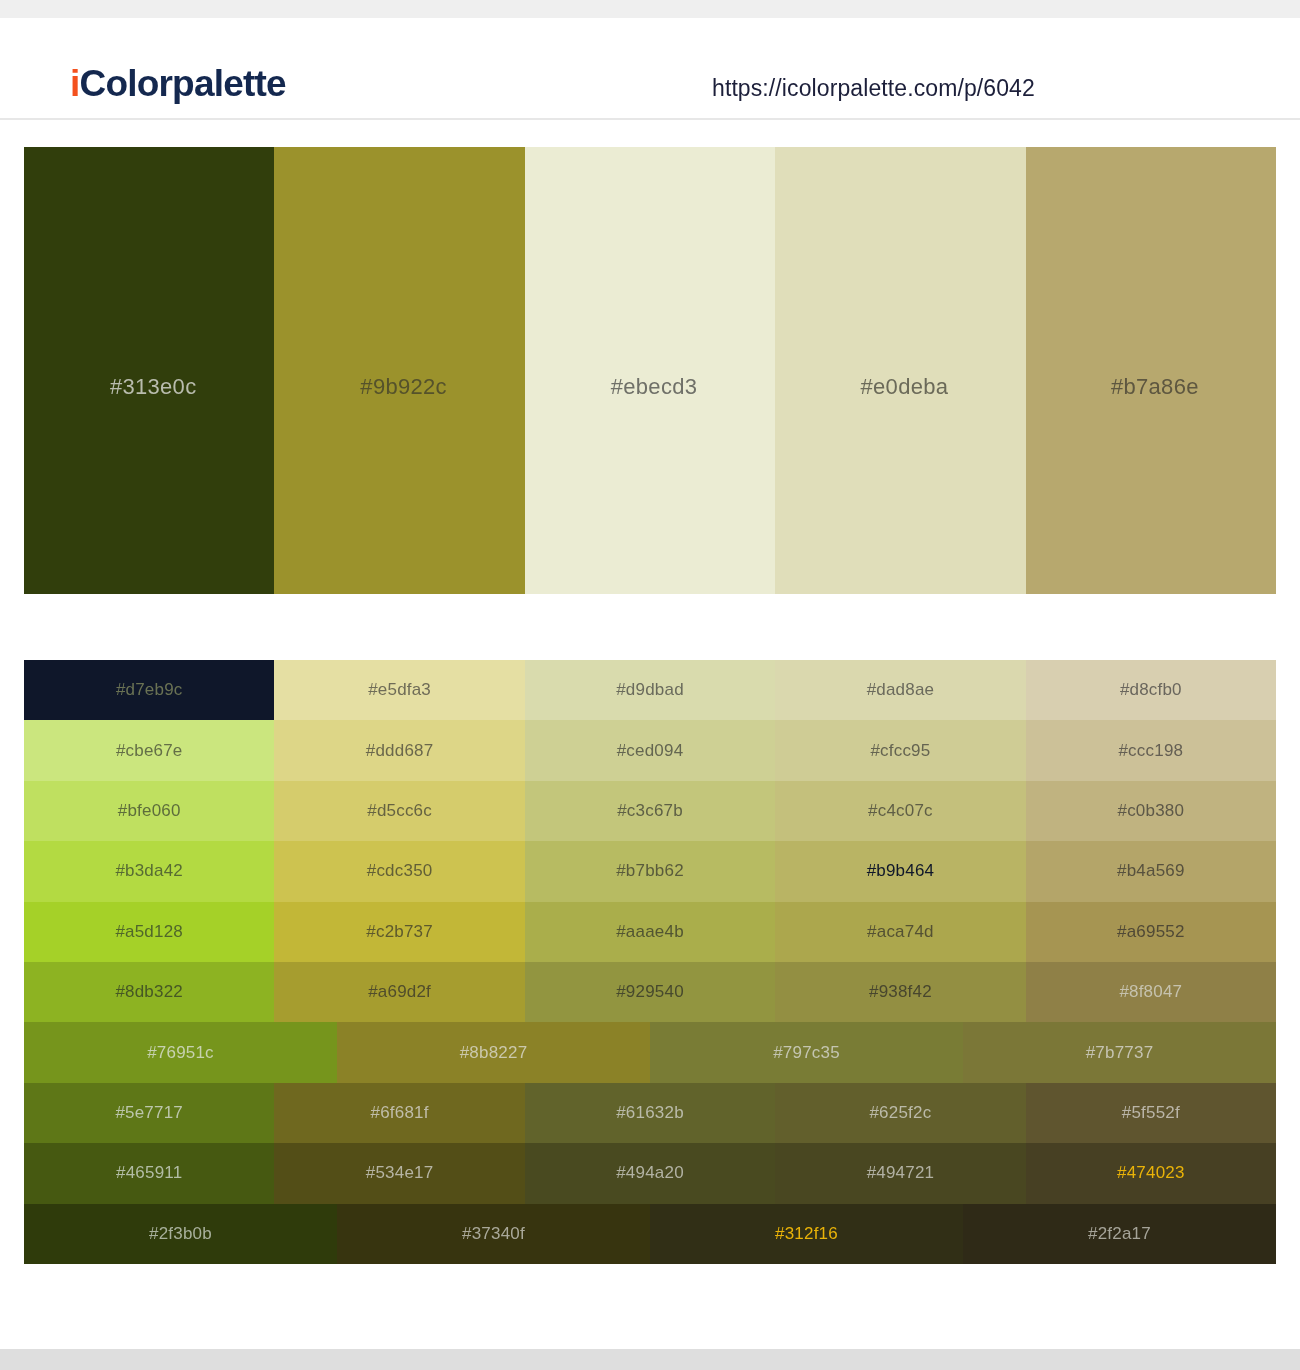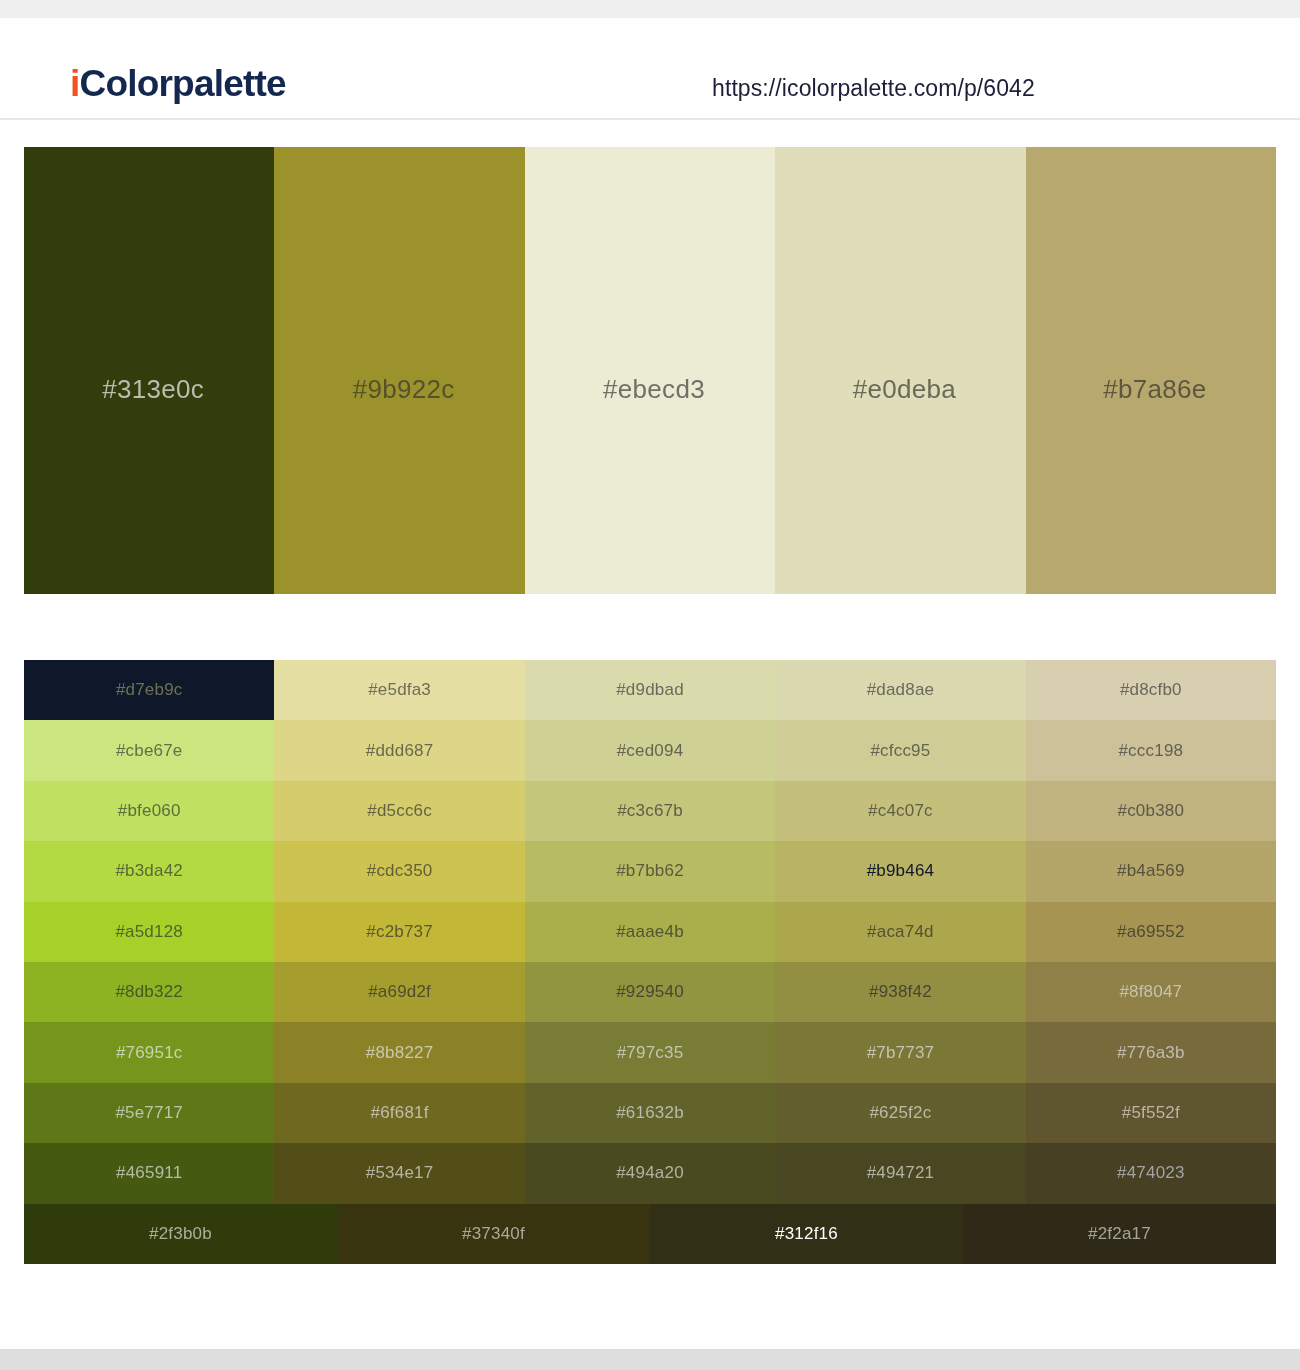--- a/index.html
+++ b/index.html
@@ -71,21 +71,21 @@
   }
   .palette-swatch {
     flex: 1 1 0;
     position: relative;
   }
   .palette-label {
     position: absolute;
     left: 8px; right: 0;
     top: 227px;
     text-align: center;
-    font-size: 26px;
+    font-size: 22px;
     letter-spacing: 0.3px;
   }
 
   
   .shades {
     position: absolute;
     left: 24px; top: 660px;
     width: 1252px; height: 604px;
     display: flex;
     flex-direction: column;
@@ -246,23 +246,20 @@
         </div>
         <div class="shade-cell" style="background: rgb(139, 130, 39);">
           <span class="shade-label" style="color: rgb(203, 200, 172);">#8b8227</span>
         </div>
         <div class="shade-cell" style="background: rgb(121, 124, 53);">
           <span class="shade-label" style="color: rgb(196, 197, 177);">#797c35</span>
         </div>
         <div class="shade-cell" style="background: rgb(123, 119, 55);">
           <span class="shade-label" style="color: rgb(197, 195, 177);">#7b7737</span>
         </div>
-        <div class="shade-cell" style="background: rgb(119, 106, 59);">
-          <span class="shade-label" style="color: rgb(195, 189, 176);">#776a3b</span>
-        </div>
       </div>
       <div class="shade-row">
         <div class="shade-cell" style="background: rgb(94, 119, 23);">
           <span class="shade-label" style="color: rgb(188, 198, 172);">#5e7717</span>
         </div>
         <div class="shade-cell" style="background: rgb(111, 104, 31);">
           <span class="shade-label" style="color: rgb(192, 189, 169);">#6f681f</span>
         </div>
         <div class="shade-cell" style="background: rgb(97, 99, 43);">
           <span class="shade-label" style="color: rgb(186, 187, 170);">#61632b</span>
@@ -281,32 +278,32 @@
         <div class="shade-cell" style="background: rgb(83, 78, 23);">
           <span class="shade-label" style="color: rgb(182, 180, 163);">#534e17</span>
         </div>
         <div class="shade-cell" style="background: rgb(73, 74, 32);">
           <span class="shade-label" style="color: rgb(178, 178, 163);">#494a20</span>
         </div>
         <div class="shade-cell" style="background: rgb(73, 71, 33);">
           <span class="shade-label" style="color: rgb(178, 177, 163);">#494721</span>
         </div>
         <div class="shade-cell" style="background: rgb(71, 64, 35);">
-          <span class="shade-label" style="color: #a3a3a3;">#474023</span>
+          <span class="shade-label" style="color: #eab308;">#474023</span>
         </div>
       </div>
       <div class="shade-row">
         <div class="shade-cell" style="background: rgb(47, 59, 11);">
           <span class="shade-label" style="color: rgb(168, 176, 156);">#2f3b0b</span>
         </div>
         <div class="shade-cell" style="background: rgb(55, 52, 15);">
           <span class="shade-label" style="color: rgb(170, 169, 154);">#37340f</span>
         </div>
         <div class="shade-cell" style="background: rgb(49, 47, 22);">
-          <span class="shade-label" style="color: #ffffff;">#312f16</span>
+          <span class="shade-label" style="color: #eab308;">#312f16</span>
         </div>
         <div class="shade-cell" style="background: rgb(47, 42, 23);">
           <span class="shade-label" style="color: rgb(166, 164, 153);">#2f2a17</span>
         </div>
       </div>
     </div>
 
   <div class="strip-bottom" style="background: rgb(222, 222, 222);"></div>
 
 </div>

